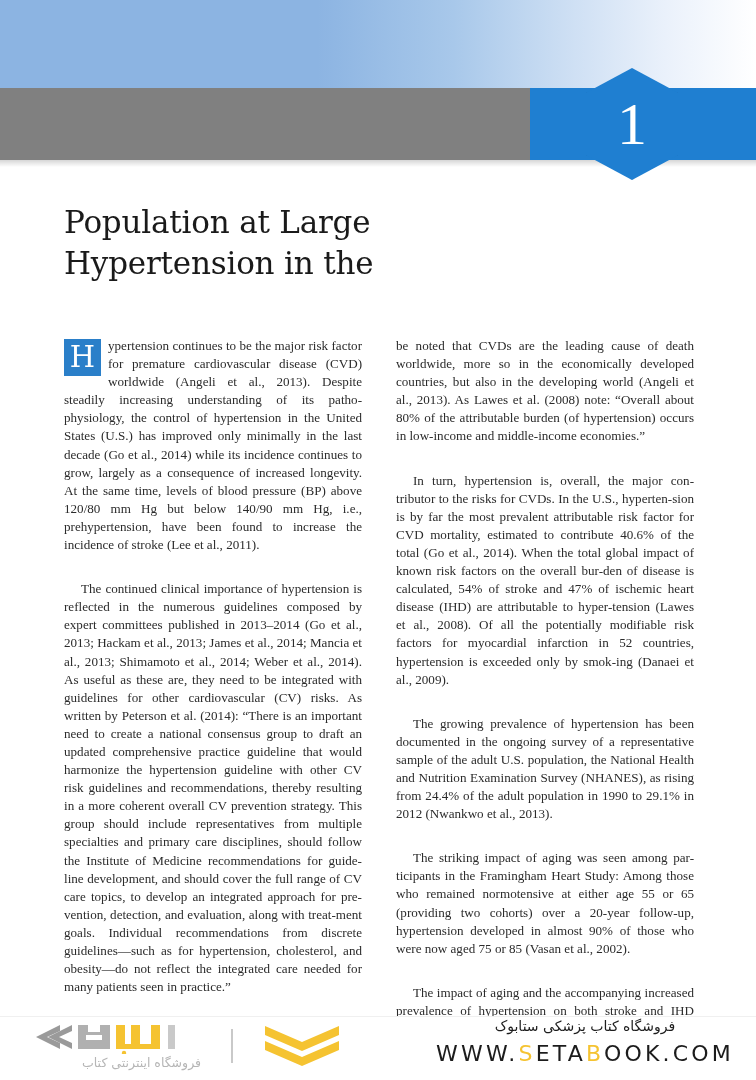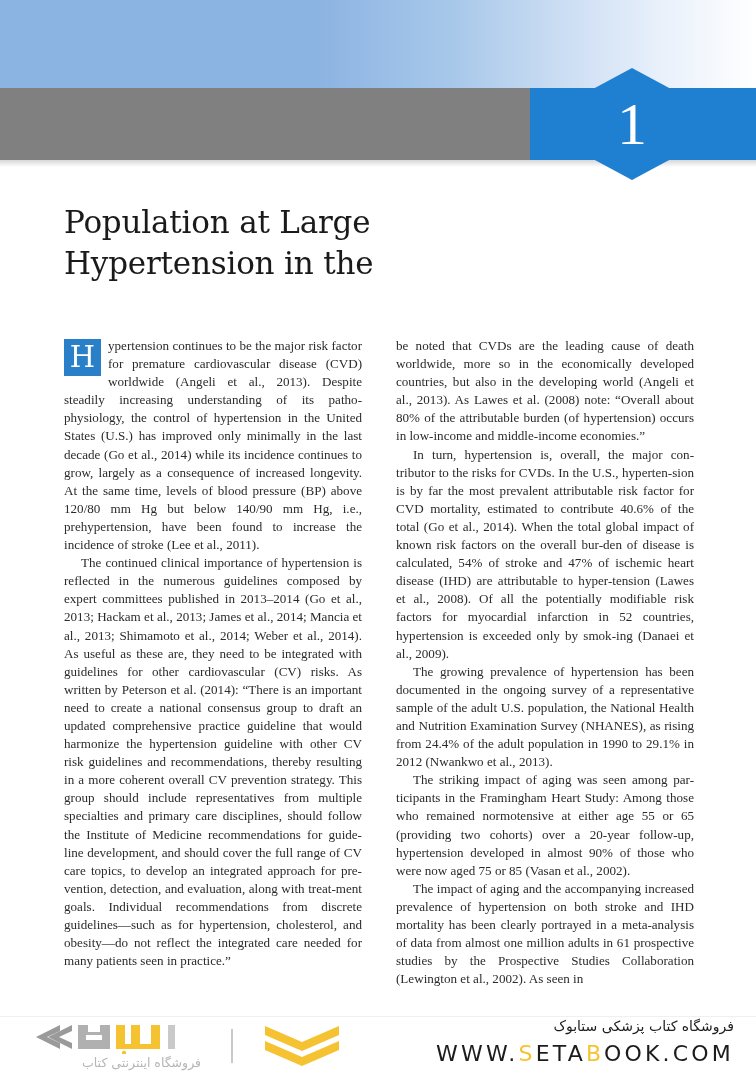--- a/index.html
+++ b/index.html
@@ -118,21 +118,21 @@
   .col p {
     margin: 0;
     text-align: justify;
     text-justify: inter-word;
     font-family: "Liberation Serif", serif;
     font-size: 13.1px;
     line-height: 18.1px;
     color: #2b2b2b;
     hyphens: manual;
   }
-  .col p + p { text-indent: 17px; }
+  .col p + p { text-indent: 17px; margin-top: 26px; }
 
   
   .dropcap {
     float: left;
     width: 37px;
     height: 37px;
     margin: 2px 7px 0 0;
     background: #2a7fc9;
     color: #ffffff;
     font-family: "DejaVu Serif", serif;
@@ -199,20 +199,21 @@
     right: 22px;
     top: 0px;
     text-align: right;
   }
   .site-fa {
     color: #1c1c1c;
     font-family: "DejaVu Sans", sans-serif;
     font-size: 14px;
     direction: rtl;
     line-height: 20px;
+    text-align: center;
   }
   .site-url {
     color: #1c1c1c;
     font-family: "DejaVu Sans", sans-serif;
     font-size: 22px;
     font-weight: 400;
     letter-spacing: 3.2px;
     line-height: 32px;
     margin-top: 2px;
     white-space: nowrap;

